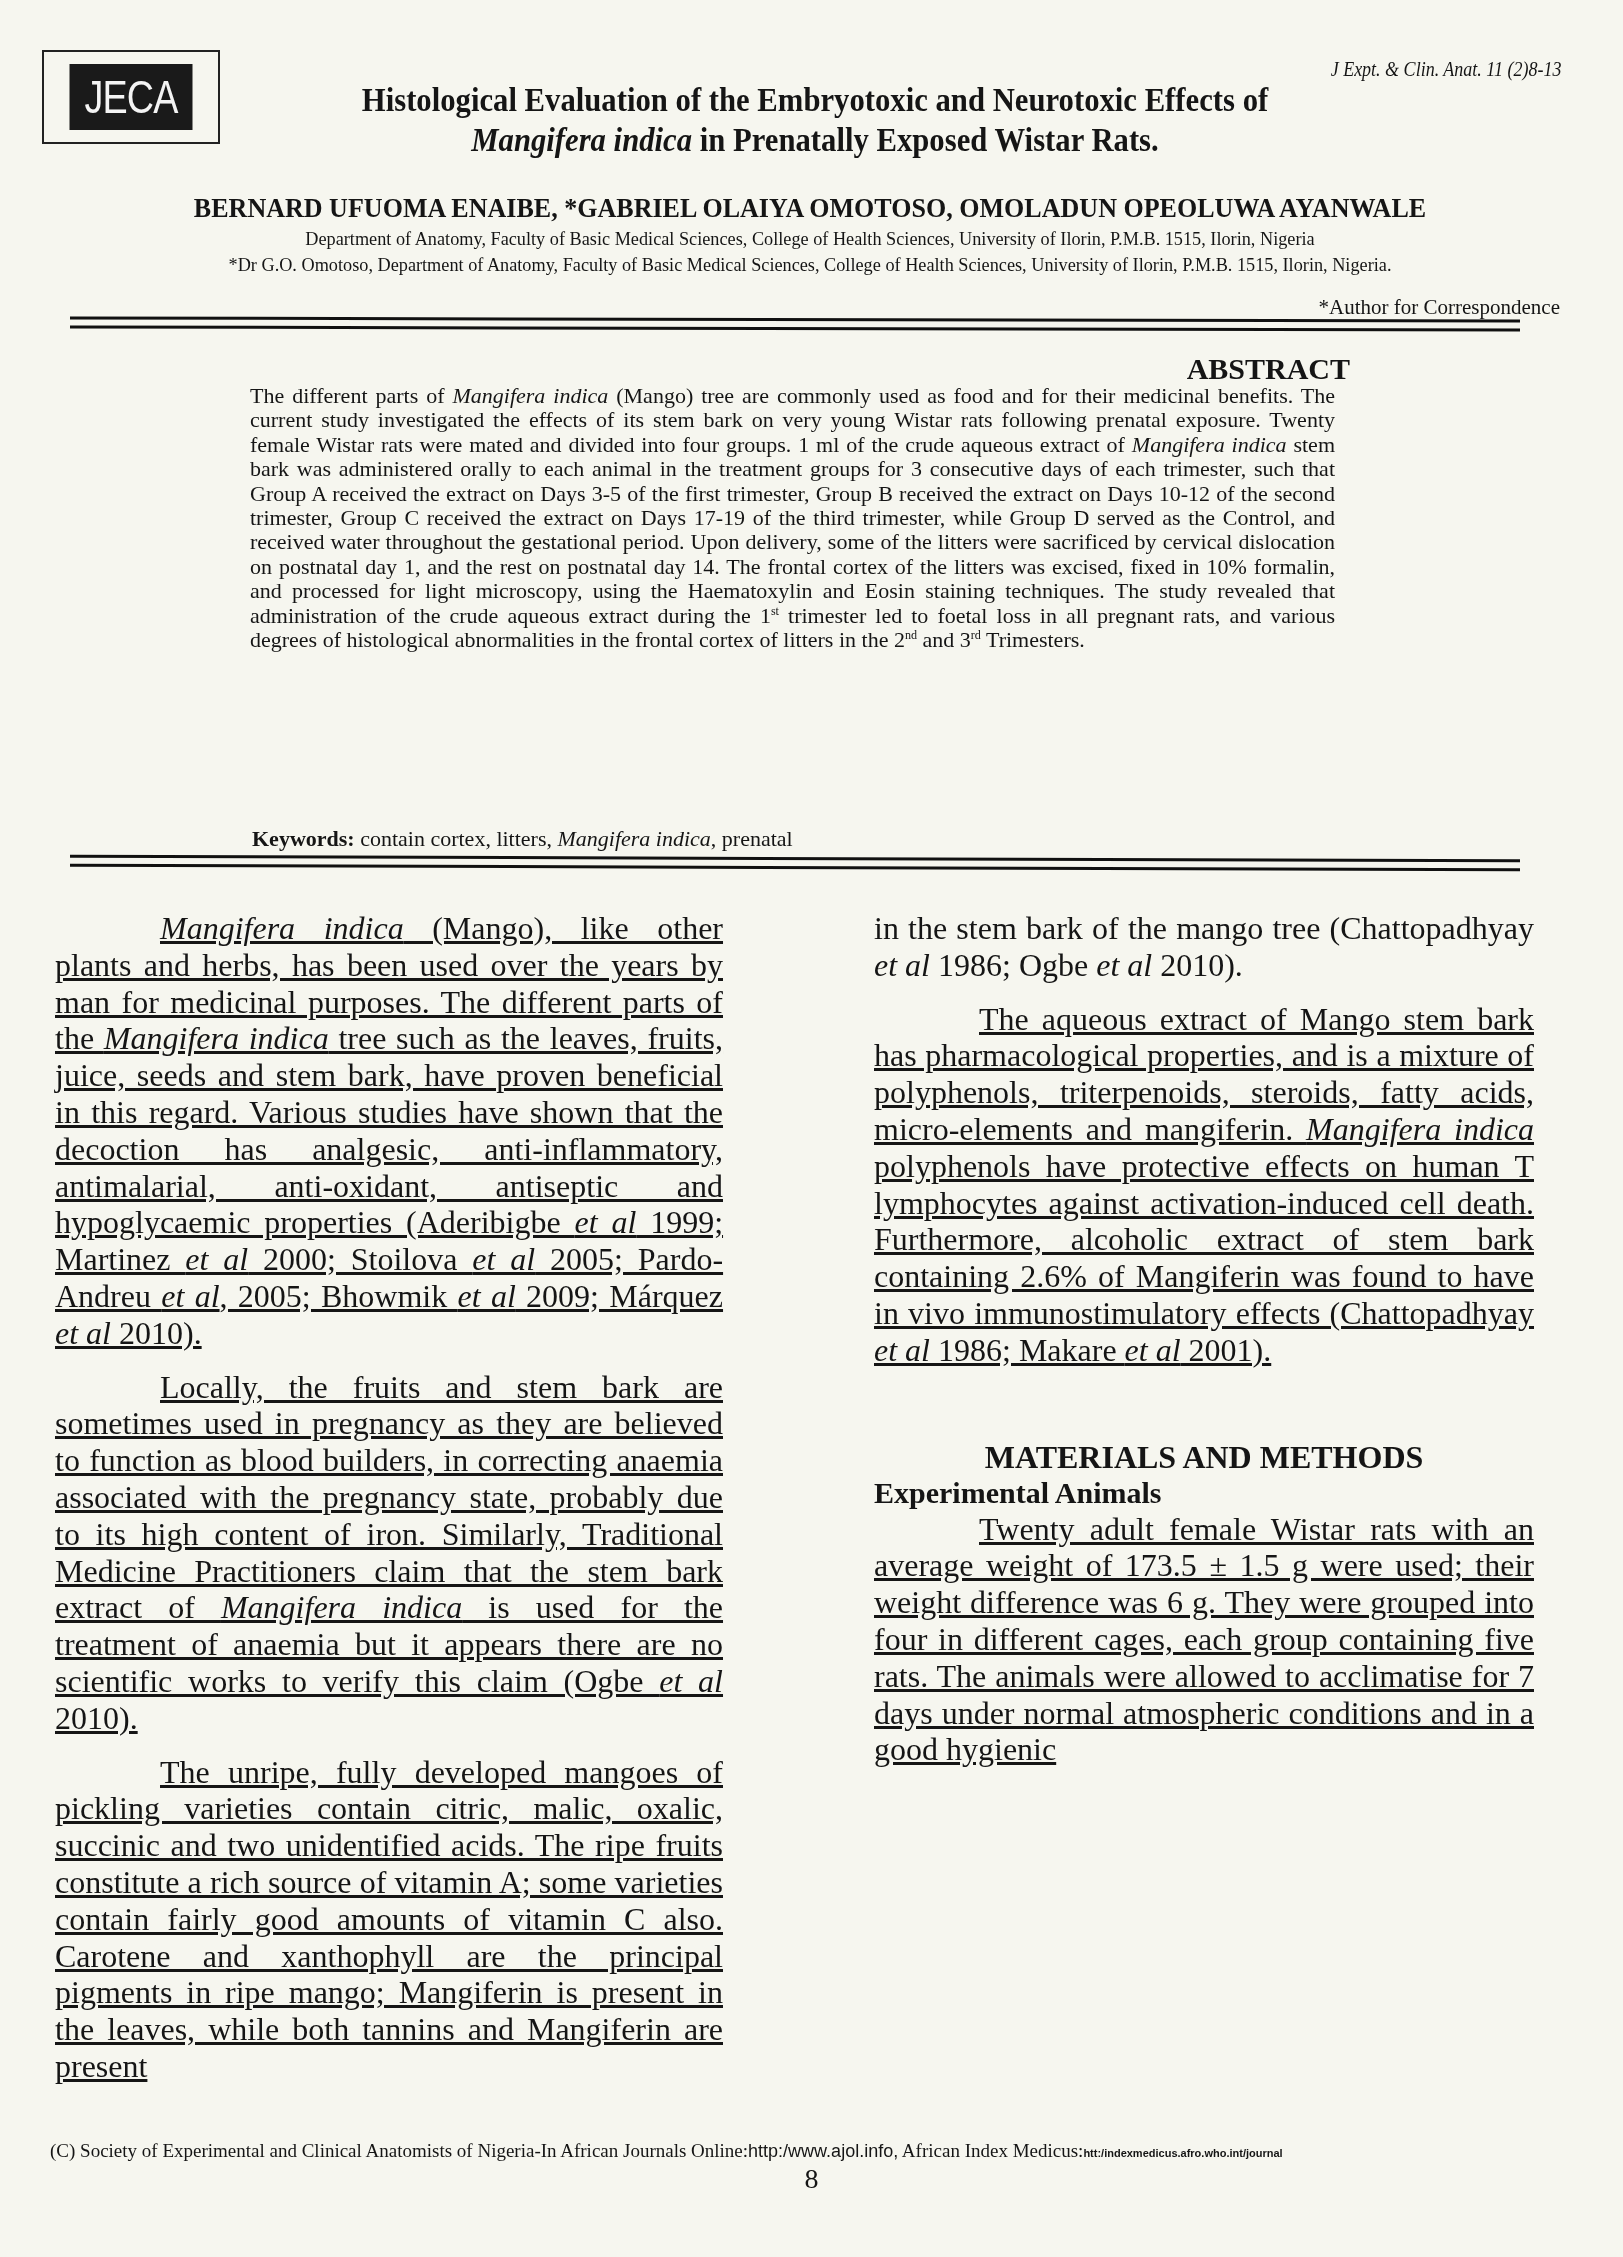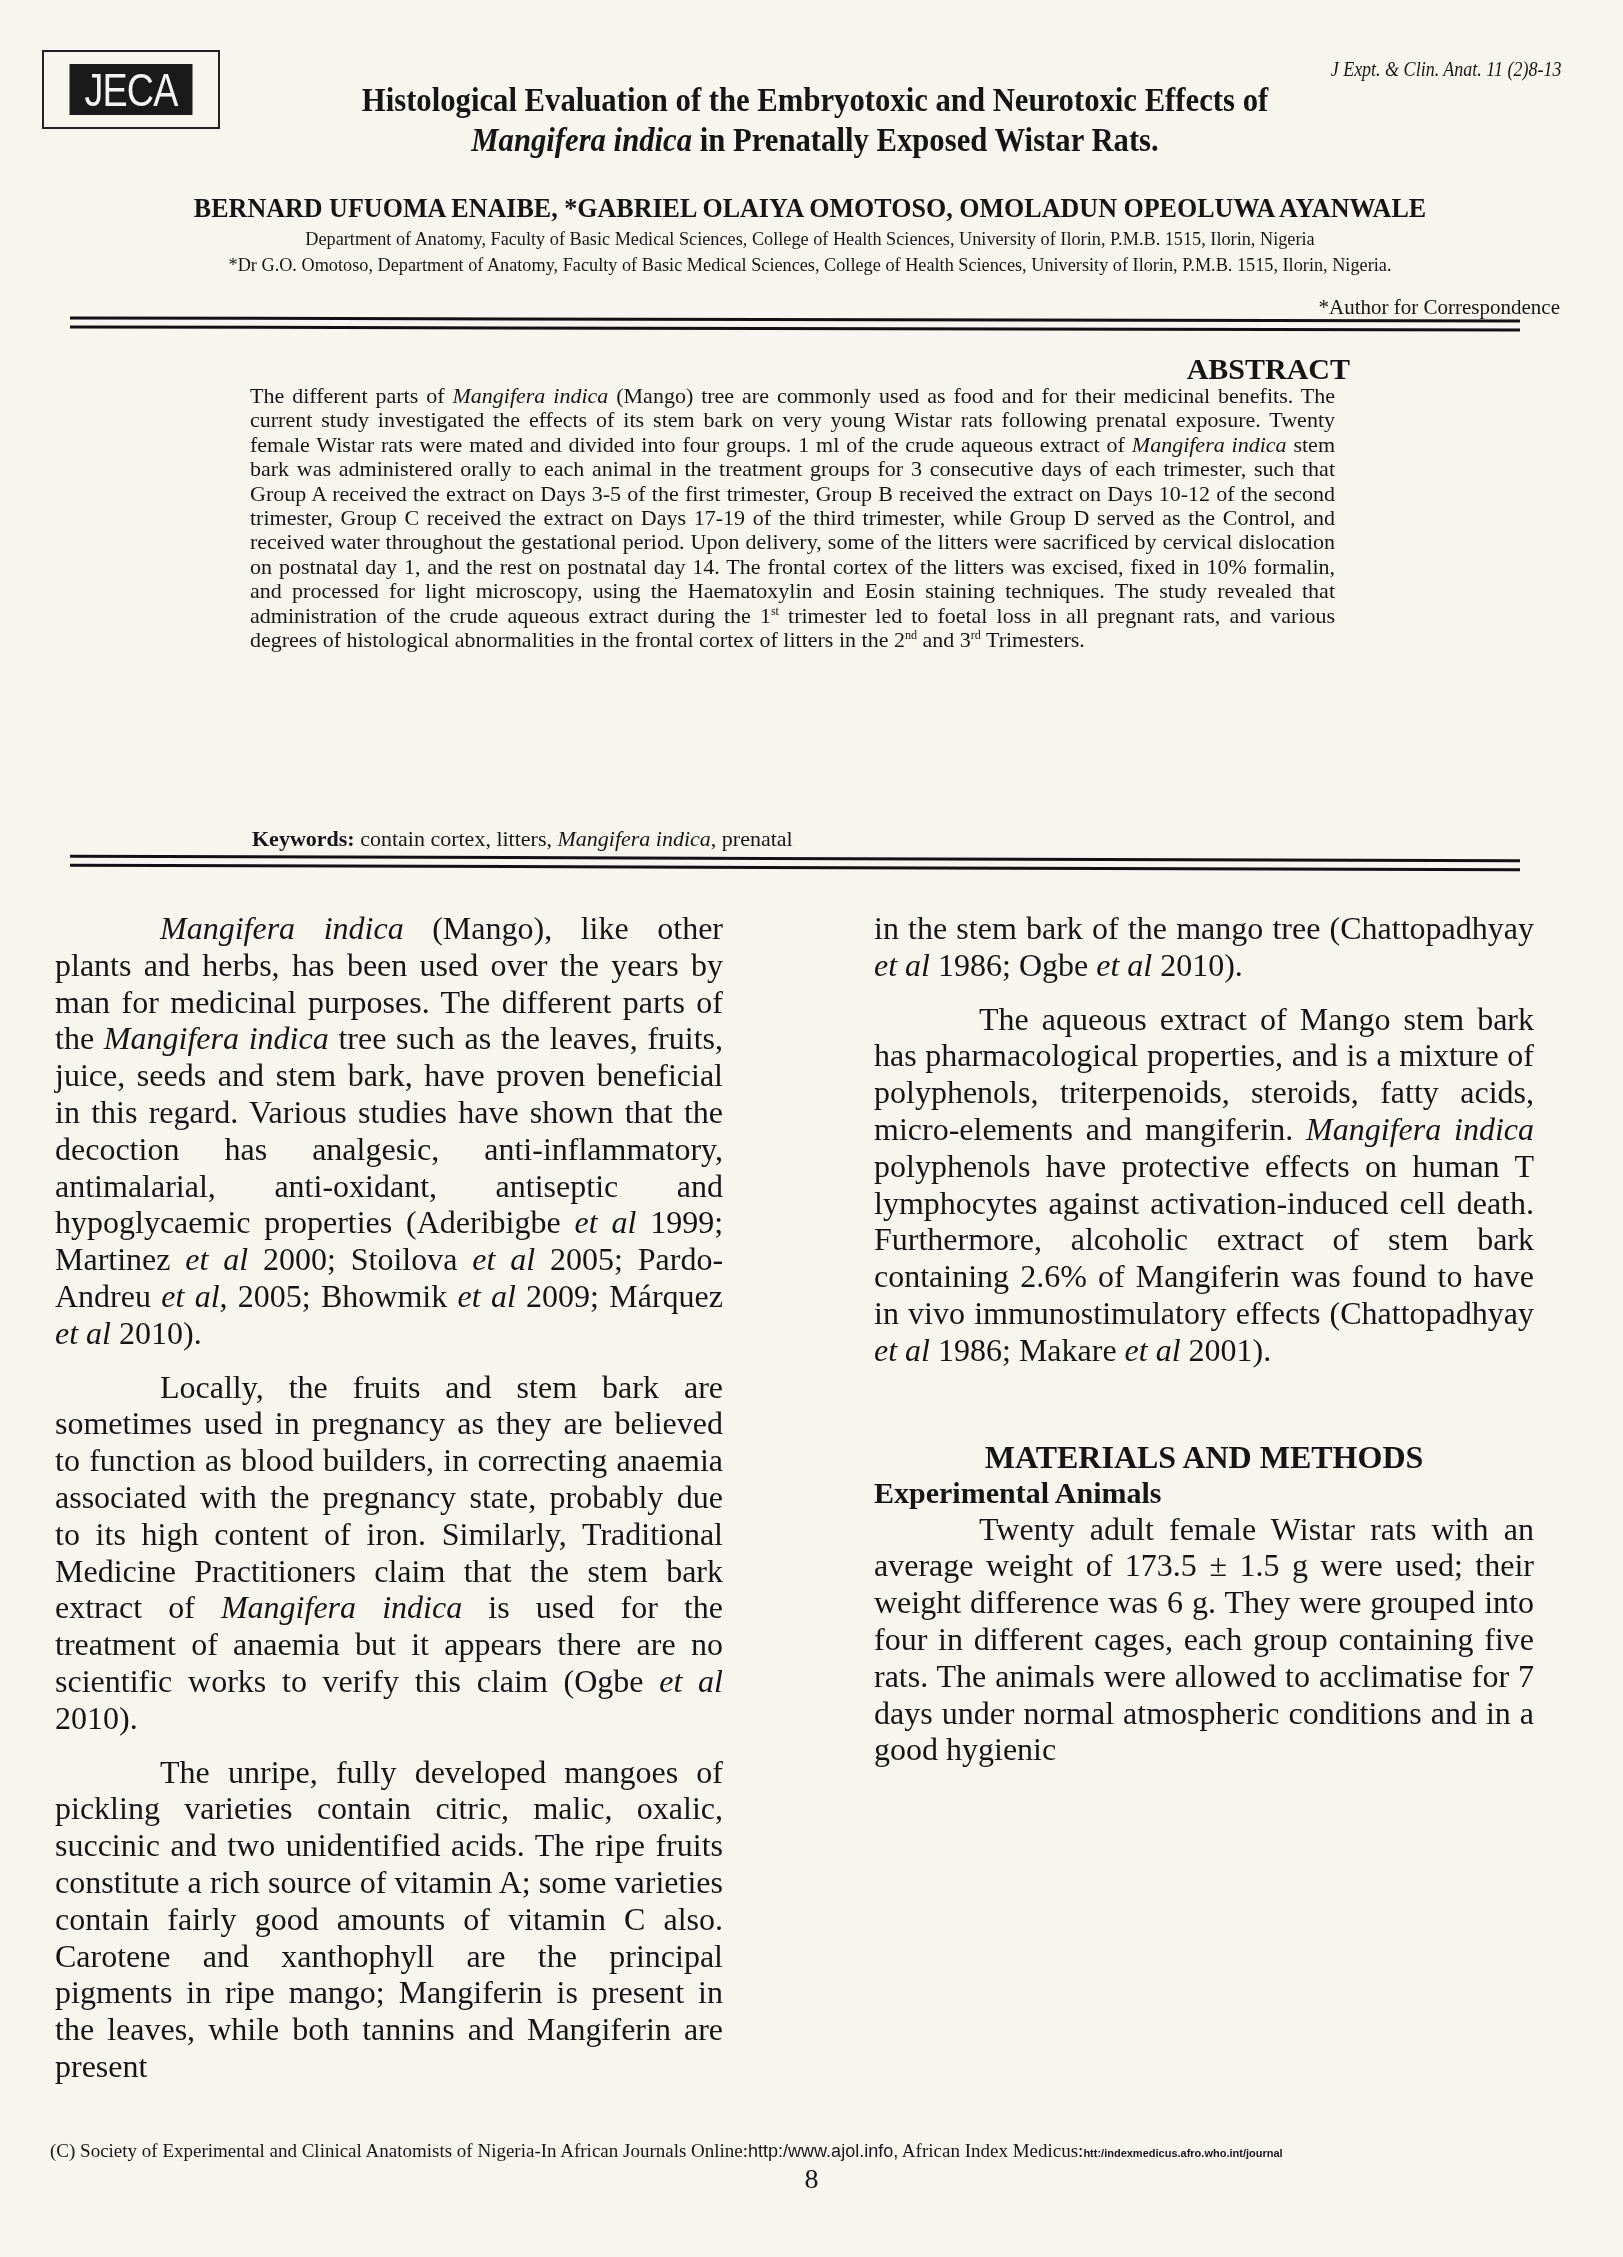--- a/index.html
+++ b/index.html
@@ -7,21 +7,21 @@
     width: 1623px; height: 2257px; overflow: hidden;
     background: #f6f6ef;
     color: #151515;
     font-family: "Liberation Serif", "DejaVu Serif", serif;
     position: relative;
   }
   .abs { position: absolute; }
 
   
   .logo {
-    left: 42px; top: 50px; width: 178px; height: 79px;
+    left: 42px; top: 50px; width: 178px; height: 94px;
     border: 2px solid #222; box-sizing: border-box; padding: 12px;
     background: #f6f6ef;
   }
   .logo-inner {
     width: 100%; height: 100%; background: #1a1a1a; color: #f4f4f4;
     display: flex; align-items: center; justify-content: center;
     font-family: "Liberation Sans", "DejaVu Sans", sans-serif;
     font-size: 46px; letter-spacing: -1px; transform: scaleX(0.82);
   }
   .citation {
@@ -72,21 +72,21 @@
   .keywords {
     left: 252px; width: 1090px; top: 826px; font-size: 22px;
   }
   .keywords b { font-weight: bold; }
 
   
   .col {
     font-size: 32px; line-height: 36.8px; text-align: justify;
   }
   .col p { margin: 0; }
-  .col .indent { text-indent: 105px; }
+  .col .indent { text-indent: 105px; text-decoration: underline; }
   .col i { font-style: italic; }
   .col-left { left: 55px; width: 668px; top: 910px; }
   .col-right { left: 874px; width: 660px; top: 910px; }
   .gap { height: 17px; }
   .gap-lg { height: 45px; }
   .mm-heading {
     text-align: center; font-weight: bold; font-size: 32px; line-height: 36px;
     margin-top: 8px;
   }
   .sub-heading { font-weight: bold; font-size: 30px; line-height: 36px; }

